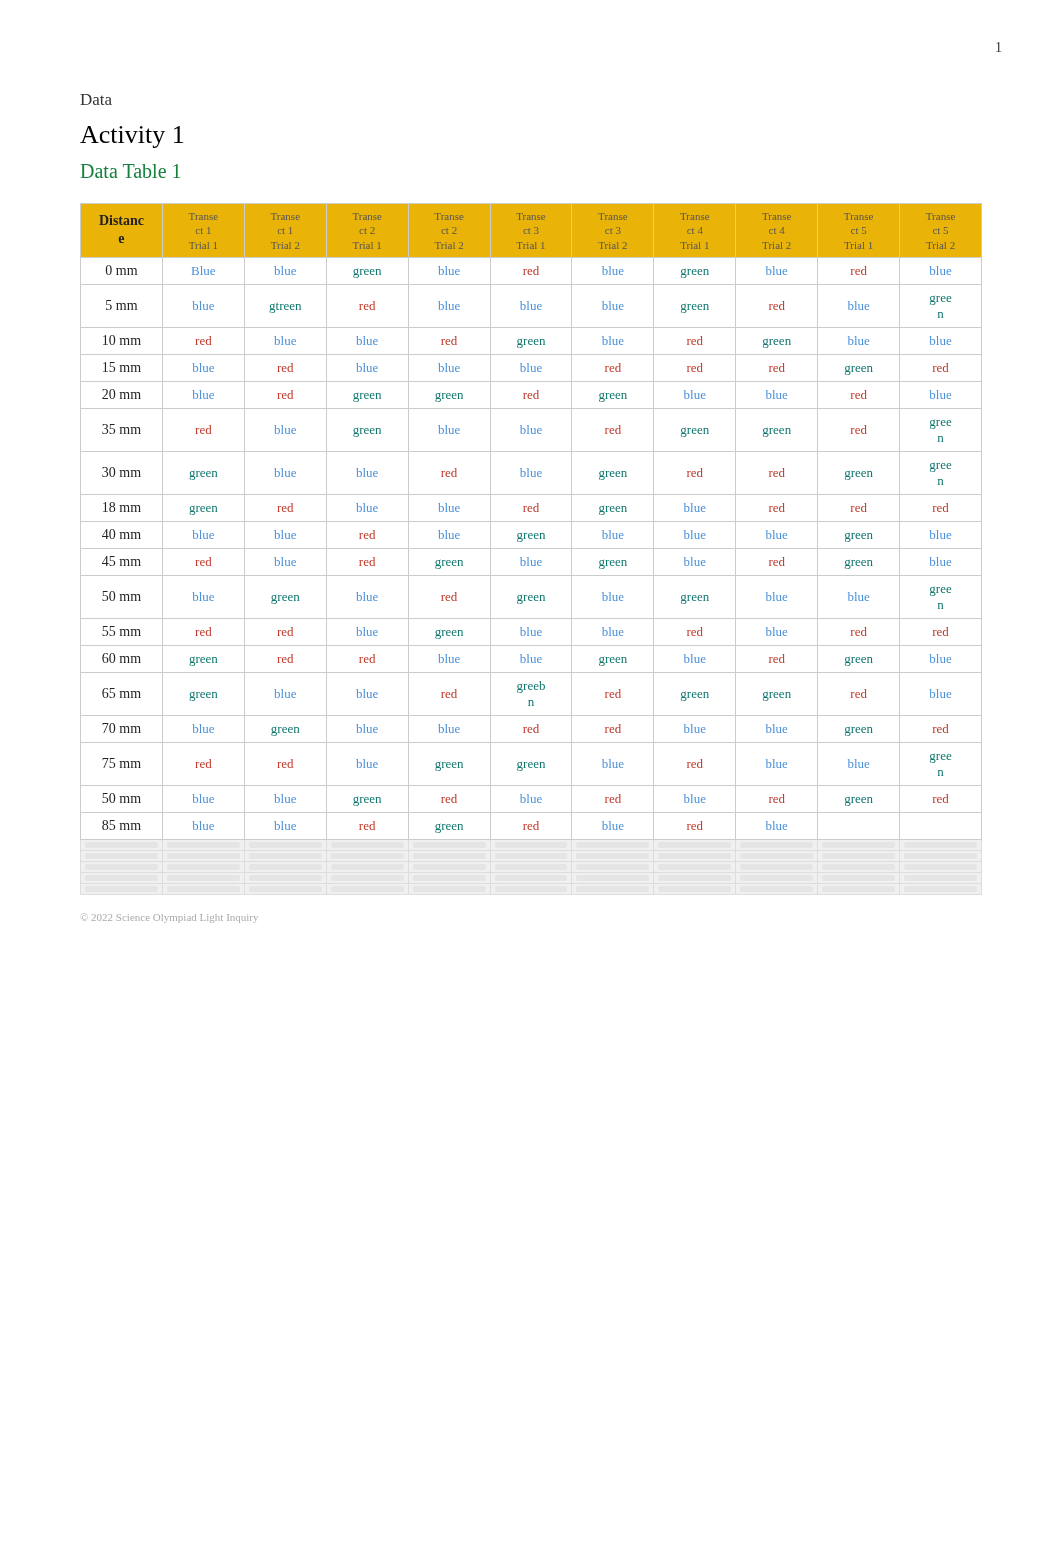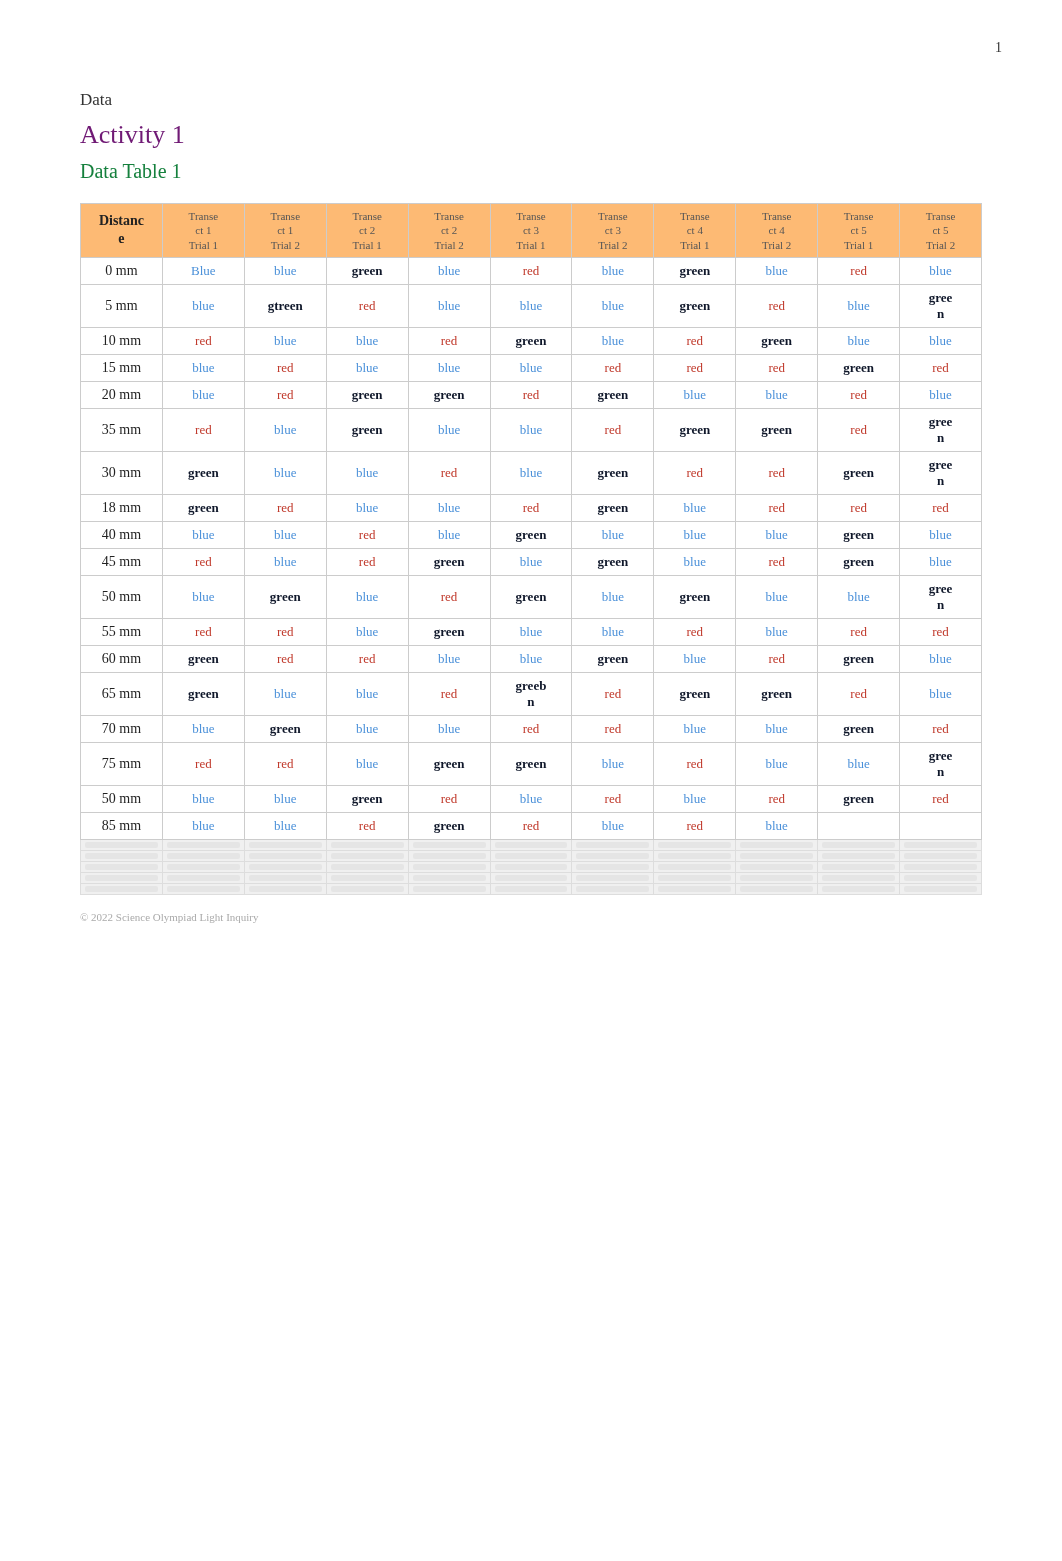--- a/index.html
+++ b/index.html
@@ -21,21 +21,21 @@
     }
     .section-label {
       font-size: 17px;
       color: #333;
       margin-bottom: 8px;
       margin-top: 30px;
       font-family: Liberation Serif, serif;
     }
     .activity-title {
       font-size: 26px;
-      color: #701a75;
+      color: #000000;
       margin-bottom: 8px;
       margin-top: 10px;
     }
     .table-title {
       font-size: 20px;
       color: #15803d;
       margin-bottom: 20px;
       margin-top: 10px;
     }
     .data-table-wrapper {
@@ -58,26 +58,26 @@
       text-align: center;
       font-size: 14px;
       color: #222;
       font-weight: normal;
       margin-top: 31px;
     }
     th {
       font-weight: normal;
       font-size: 11px;
       color: #555;
-      background: #fdba74;
+      background: #eab308;
       line-height: 1.3;
     }
     .color-blue { color: #4a90d9; }
     .color-red { color: #c0392b; }
-    .color-green { color: #0f172a; font-weight: bold; }
+    .color-green { color: #0f766e; }
     .blurred-row td {
       color: transparent;
       background: #f0f0f0;
       border-color: #ddd;
       user-select: none;
       position: relative;
     }
     .blurred-row td::after {
       content: '';
       display: block;

